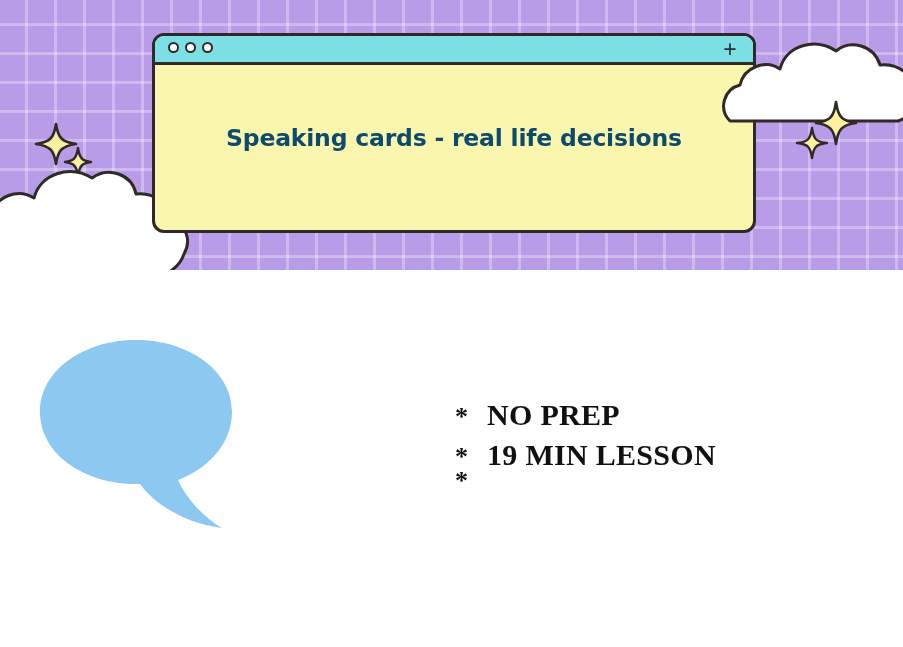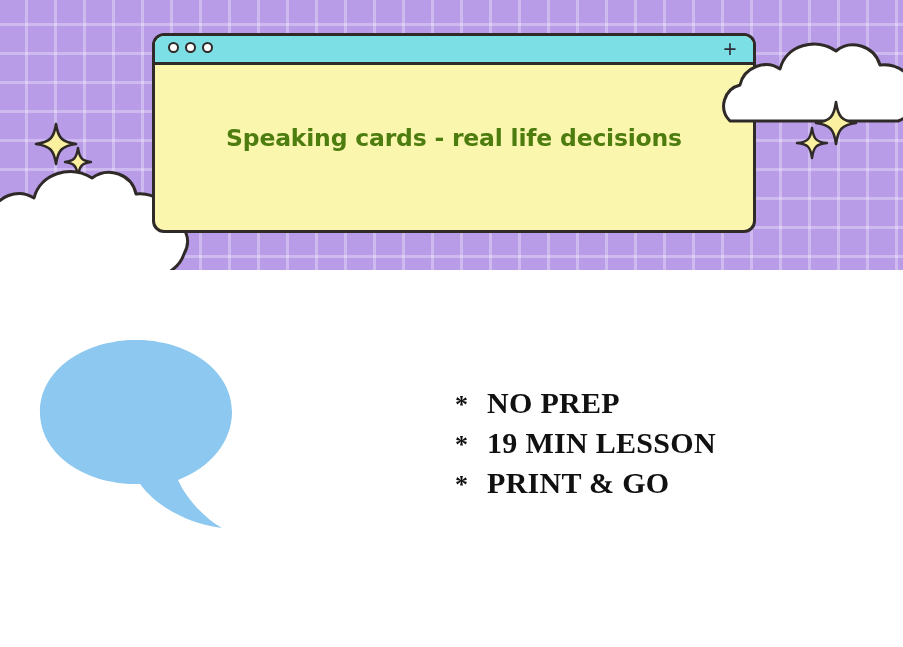--- a/index.html
+++ b/index.html
@@ -95,21 +95,21 @@
   #window-title {
     position: absolute;
     left: 0;
     right: 0;
     top: 59px;
     text-align: center;
     font-family: "DejaVu Sans", sans-serif;
     font-weight: bold;
     font-size: 23.5px;
     letter-spacing: -0.2px;
-    color: #4d7c0f;
+    color: #0c4a6e;
   }
 
   
   #speech-bubble {
     position: absolute;
     left: 36px;
     top: 338px;
     width: 200px;
     height: 192px;
   }
@@ -134,20 +134,21 @@
     width: 32px;
     flex: 0 0 32px;
     font-size: 26px;
     line-height: 1;
     color: #111111;
   }
   .feature-label {
     font-size: 30px;
     line-height: 1;
     letter-spacing: 0.3px;
+    margin-top: 12px;
   }
 </style>
 </head>
 <body>
 
 <div id="banner">
 
   <div class="sparkle" style="left:34px; top:122px;">
     <svg width="44" height="44" viewBox="0 0 44 44">
       <path d="M22 2 C24 16 28 20 42 22 C28 24 24 28 22 42 C20 28 16 24 2 22 C16 20 20 16 22 2 Z" fill="#fbf0a0" stroke="#2f2a28" stroke-width="2.6" stroke-linejoin="round"></path>
@@ -229,15 +230,14 @@
   <div class="feature-row">
     <span class="feature-bullet">*</span>
     <span class="feature-label">NO PREP</span>
   </div>
   <div class="feature-row">
     <span class="feature-bullet">*</span>
     <span class="feature-label">19 MIN LESSON</span>
   </div>
   <div class="feature-row">
     <span class="feature-bullet">*</span>
-    <span class="feature-label">PRINT &amp; GO</span>
   </div>
 </div>
 
 </body></html>

